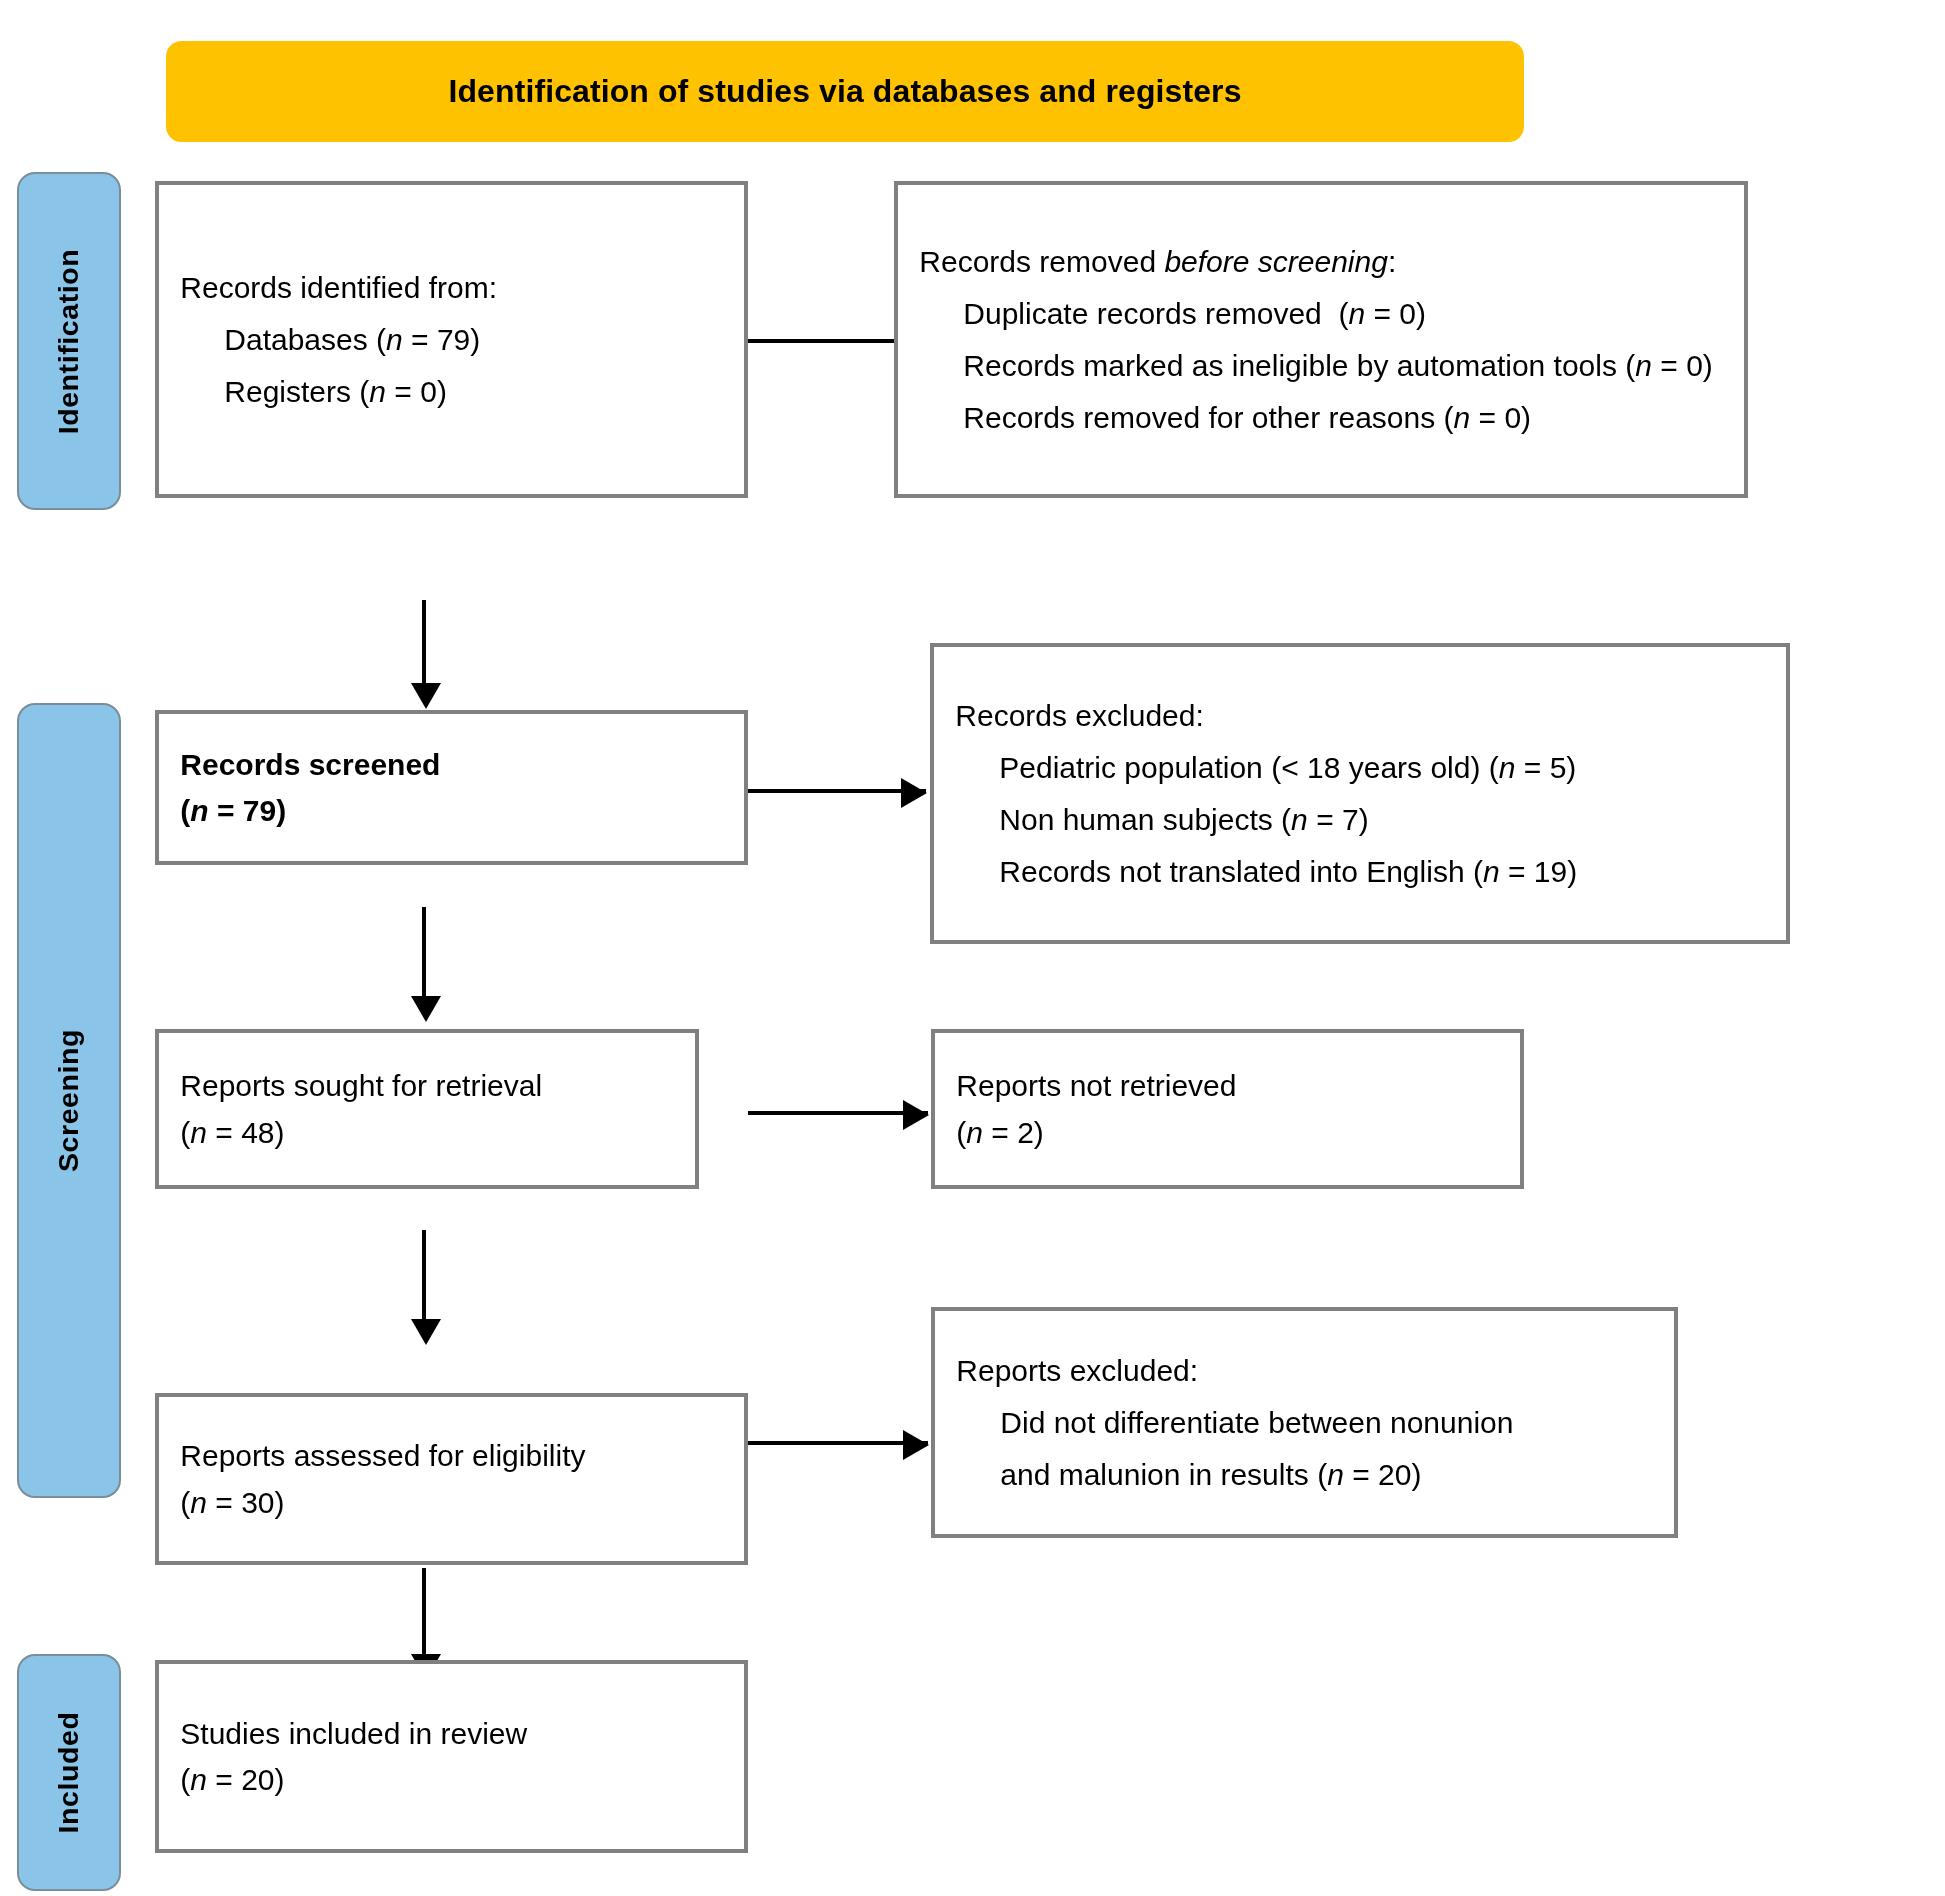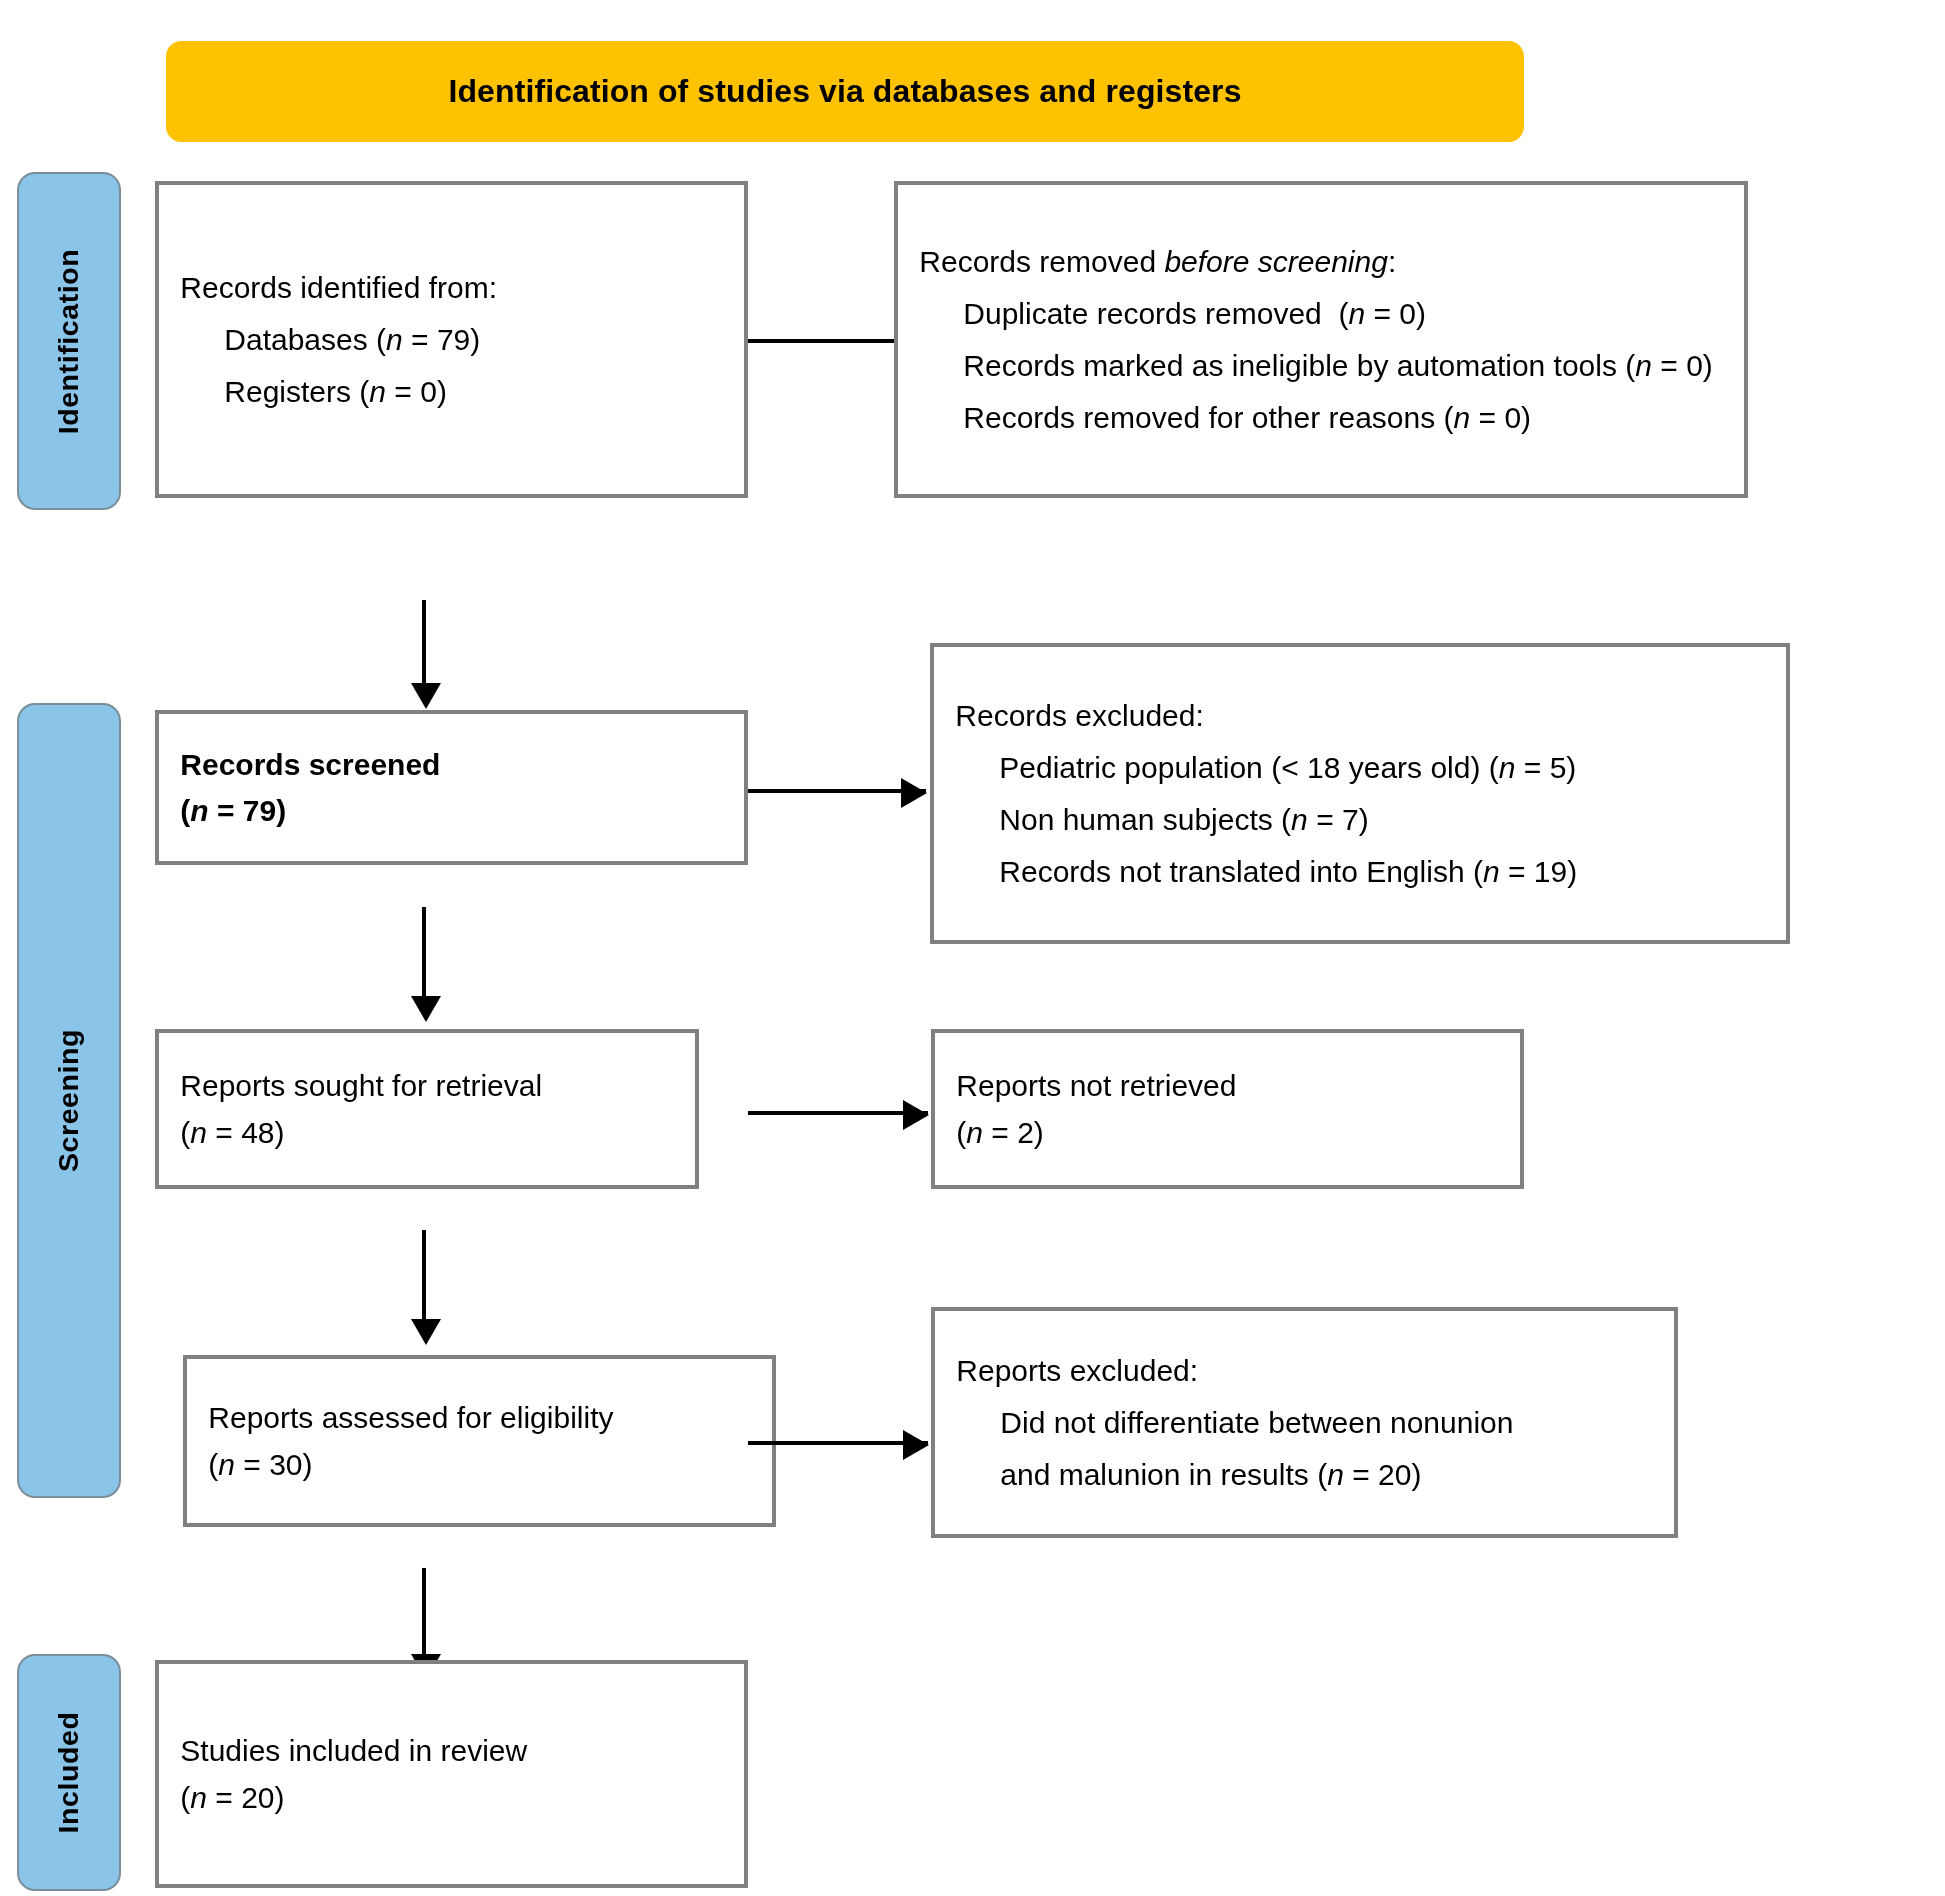--- a/index.html
+++ b/index.html
@@ -197,40 +197,40 @@
 
   <div class="box" style="left:931px; top:1029px; width:593px; height:160px;">
     <div class="box-lines">
       <p class="line tight"><span>Reports not retrieved</span></p>
       <p class="line tight"><span>(</span><i>n</i><span> = 2)</span></p>
     </div>
   </div>
 
   <div class="arrow-v" style="left:422px; top:1230px; height:89px;"></div>
 
-  <div class="box" style="left:155px; top:1355px; width:593px; height:172px;margin-left:28px;">
+  <div class="box" style="left:155px; top:1393px; width:593px; height:172px;">
     <div class="box-lines">
       <p class="line tight"><span>Reports assessed for eligibility</span></p>
       <p class="line tight"><span>(</span><i>n</i><span> = 30)</span></p>
     </div>
   </div>
 
   <div class="arrow-h" style="left:748px; top:1441px; width:180px;"></div>
 
   <div class="box" style="left:931px; top:1307px; width:747px; height:231px;">
     <div class="box-lines">
       <p class="line"><span>Reports excluded:</span></p>
       <p class="line indent"><span>Did not differentiate between nonunion</span></p>
       <p class="line indent"><span>and malunion in results (</span><i>n</i><span> = 20)</span></p>
     </div>
   </div>
 
   <div class="arrow-v" style="left:422px; top:1568px; height:86px;"></div>
 
-  <div class="box" style="left:155px; top:1660px; width:593px; height:228px;">
+  <div class="box" style="left:155px; top:1660px; width:593px; height:193px;">
     <div class="box-lines">
       <p class="line tight"><span>Studies included in review</span></p>
       <p class="line tight"><span>(</span><i>n</i><span> = 20)</span></p>
     </div>
   </div>
 
 </div>
 
 
 </body></html>

